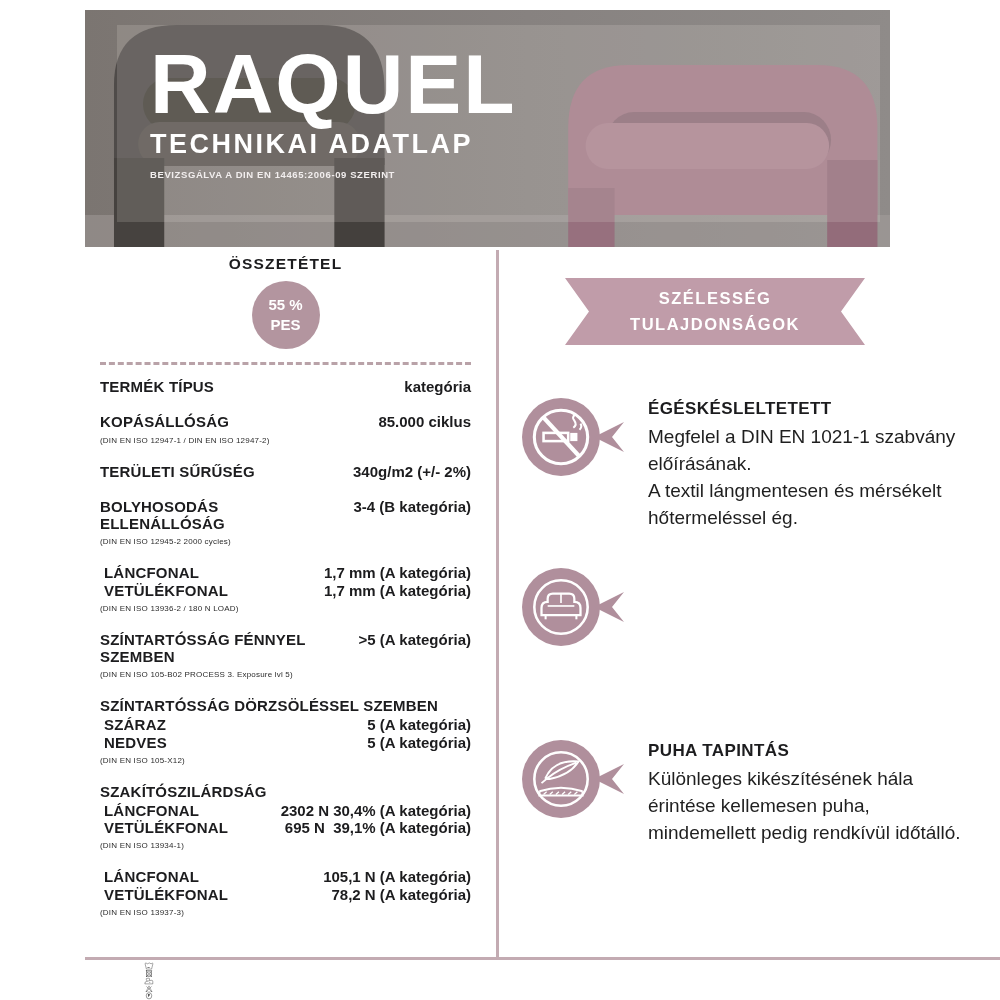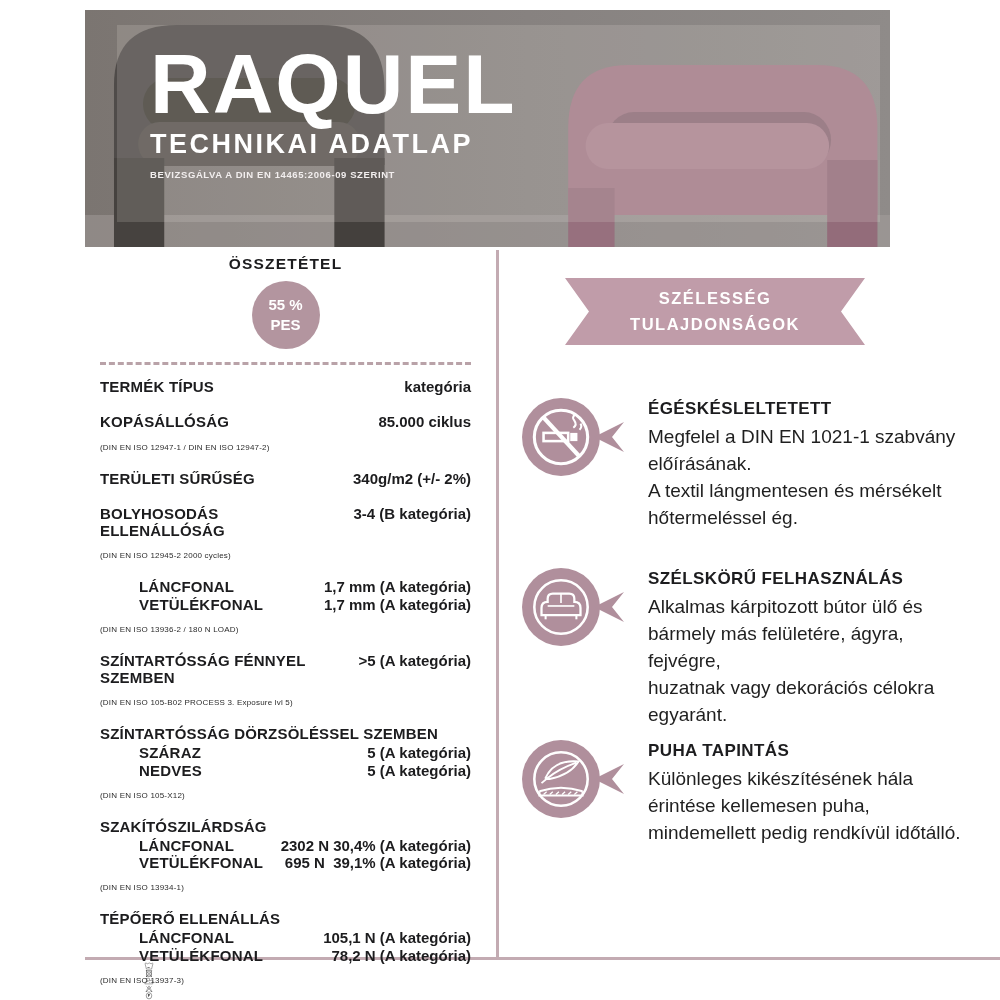--- a/index.html
+++ b/index.html
@@ -25,24 +25,24 @@
          align-items:center;justify-content:center;color:#fff;font-weight:bold;font-size:15px;line-height:1.35;}
   .dashed-sep{margin-top:13px;border-top:3px dashed #b9a2a8;}
 
   .specs{margin-top:13px;}
   .spec-block{margin-bottom:18px;}
   .spec-row{display:flex;justify-content:space-between;align-items:flex-start;}
   .spec-label{font-size:15px;font-weight:bold;line-height:1.15;letter-spacing:.2px;max-width:235px;}
   .spec-label.wide{max-width:330px;}
   .spec-value{font-size:15px;font-weight:bold;line-height:1.15;text-align:right;white-space:pre;}
   .spec-group-title{font-size:15px;font-weight:bold;line-height:1.2;letter-spacing:.2px;}
-  .sub-rows{margin-top:1px;margin-left:35px;}
+  .sub-rows{margin-top:1px;}
   .sub-rows .spec-row{margin-top:0;}
   .sub-rows .spec-label{padding-left:4px;}
-  .spec-note{margin-top:12px;font-size:8px;font-weight:400;color:#2b2b2b;letter-spacing:.2px;}
+  .spec-note{margin-top:5px;font-size:8px;font-weight:400;color:#2b2b2b;letter-spacing:.2px;}
 
   .col-right{position:absolute;left:520px;top:250px;width:450px;}
   .banner{margin:28px 0 0 45px;width:300px;height:67px;background:#c09ca9;color:#fff;
           display:flex;flex-direction:column;align-items:center;justify-content:center;
           font-size:16.5px;font-weight:bold;letter-spacing:1.5px;line-height:1.55;
           clip-path:polygon(0 0,100% 0,calc(100% - 24px) 50%,100% 100%,0 100%,24px 50%);}
   .feature{display:flex;align-items:flex-start;margin-top:53px;height:100px;}
   .feature + .feature{margin-top:53px;}
   .f-iconwrap{position:relative;width:78px;height:78px;flex:0 0 78px;margin-left:2px;}
   .f-circle{width:78px;height:78px;border-radius:50%;background:#b08f9c;display:flex;
@@ -187,21 +187,20 @@
             </div>
           <div class="spec-row">
               <div class="spec-label">VETÜLÉKFONAL</div>
           <div class="spec-value">695 N  39,1% (A kategória)</div>
             </div>
         </div>
         <div class="spec-note">(DIN EN ISO 13934-1)</div>
       </div>
 
       <div class="spec-block">
-        <div class="spec-group-title">TÉPŐERŐ ELLENÁLLÁS</div>
         <div class="sub-rows">
           <div class="spec-row">
               <div class="spec-label">LÁNCFONAL</div>
           <div class="spec-value">105,1 N (A kategória)</div>
             </div>
           <div class="spec-row">
               <div class="spec-label">VETÜLÉKFONAL</div>
           <div class="spec-value">78,2 N (A kategória)</div>
             </div>
         </div>
@@ -252,27 +251,20 @@
             <path d="M25 33 q-6 0 -6 6 v7 h38 v-7 q0 -6 -6 -6" fill="none" stroke="#fff" stroke-width="2.2"></path>
             <line x1="25" y1="37" x2="51" y2="37" stroke="#fff" stroke-width="1.6"></line>
             <line x1="23" y1="46" x2="23" y2="50" stroke="#fff" stroke-width="2"></line>
             <line x1="53" y1="46" x2="53" y2="50" stroke="#fff" stroke-width="2"></line>
           </svg>
         </div>
         <svg class="f-tail" width="30" height="30" viewBox="0 0 30 30">
           <polygon points="30,0 0,15 30,30 18,15" fill="#b08f9c"></polygon>
         </svg>
       </div>
-      <div class="f-text">
-        <div class="f-title">SZÉLSKÖRŰ FELHASZNÁLÁS</div>
-        <div class="f-para">Alkalmas kárpitozott bútor ülő és
-bármely más felületére, ágyra, fejvégre,
-huzatnak vagy dekorációs célokra
-egyaránt.</div>
-      </div>
     </div>
 
     <div class="feature" style="margin-top:72px">
       <div class="f-iconwrap">
         <div class="f-circle">
           <svg width="78" height="78" viewBox="0 0 76 76">
             <circle cx="38" cy="38" r="26" fill="none" stroke="#fff" stroke-width="2.5"></circle>
             <path d="M23 37 Q31 19 55 21 Q47 34 27 38 Q23 38 23 37 Z" fill="none" stroke="#fff" stroke-width="2"></path>
             <path d="M53 22 Q36 28 25 37 L19 42" fill="none" stroke="#fff" stroke-width="1.8"></path>
             <path d="M17 50 q21 -7 42 0" fill="none" stroke="#fff" stroke-width="2"></path>

